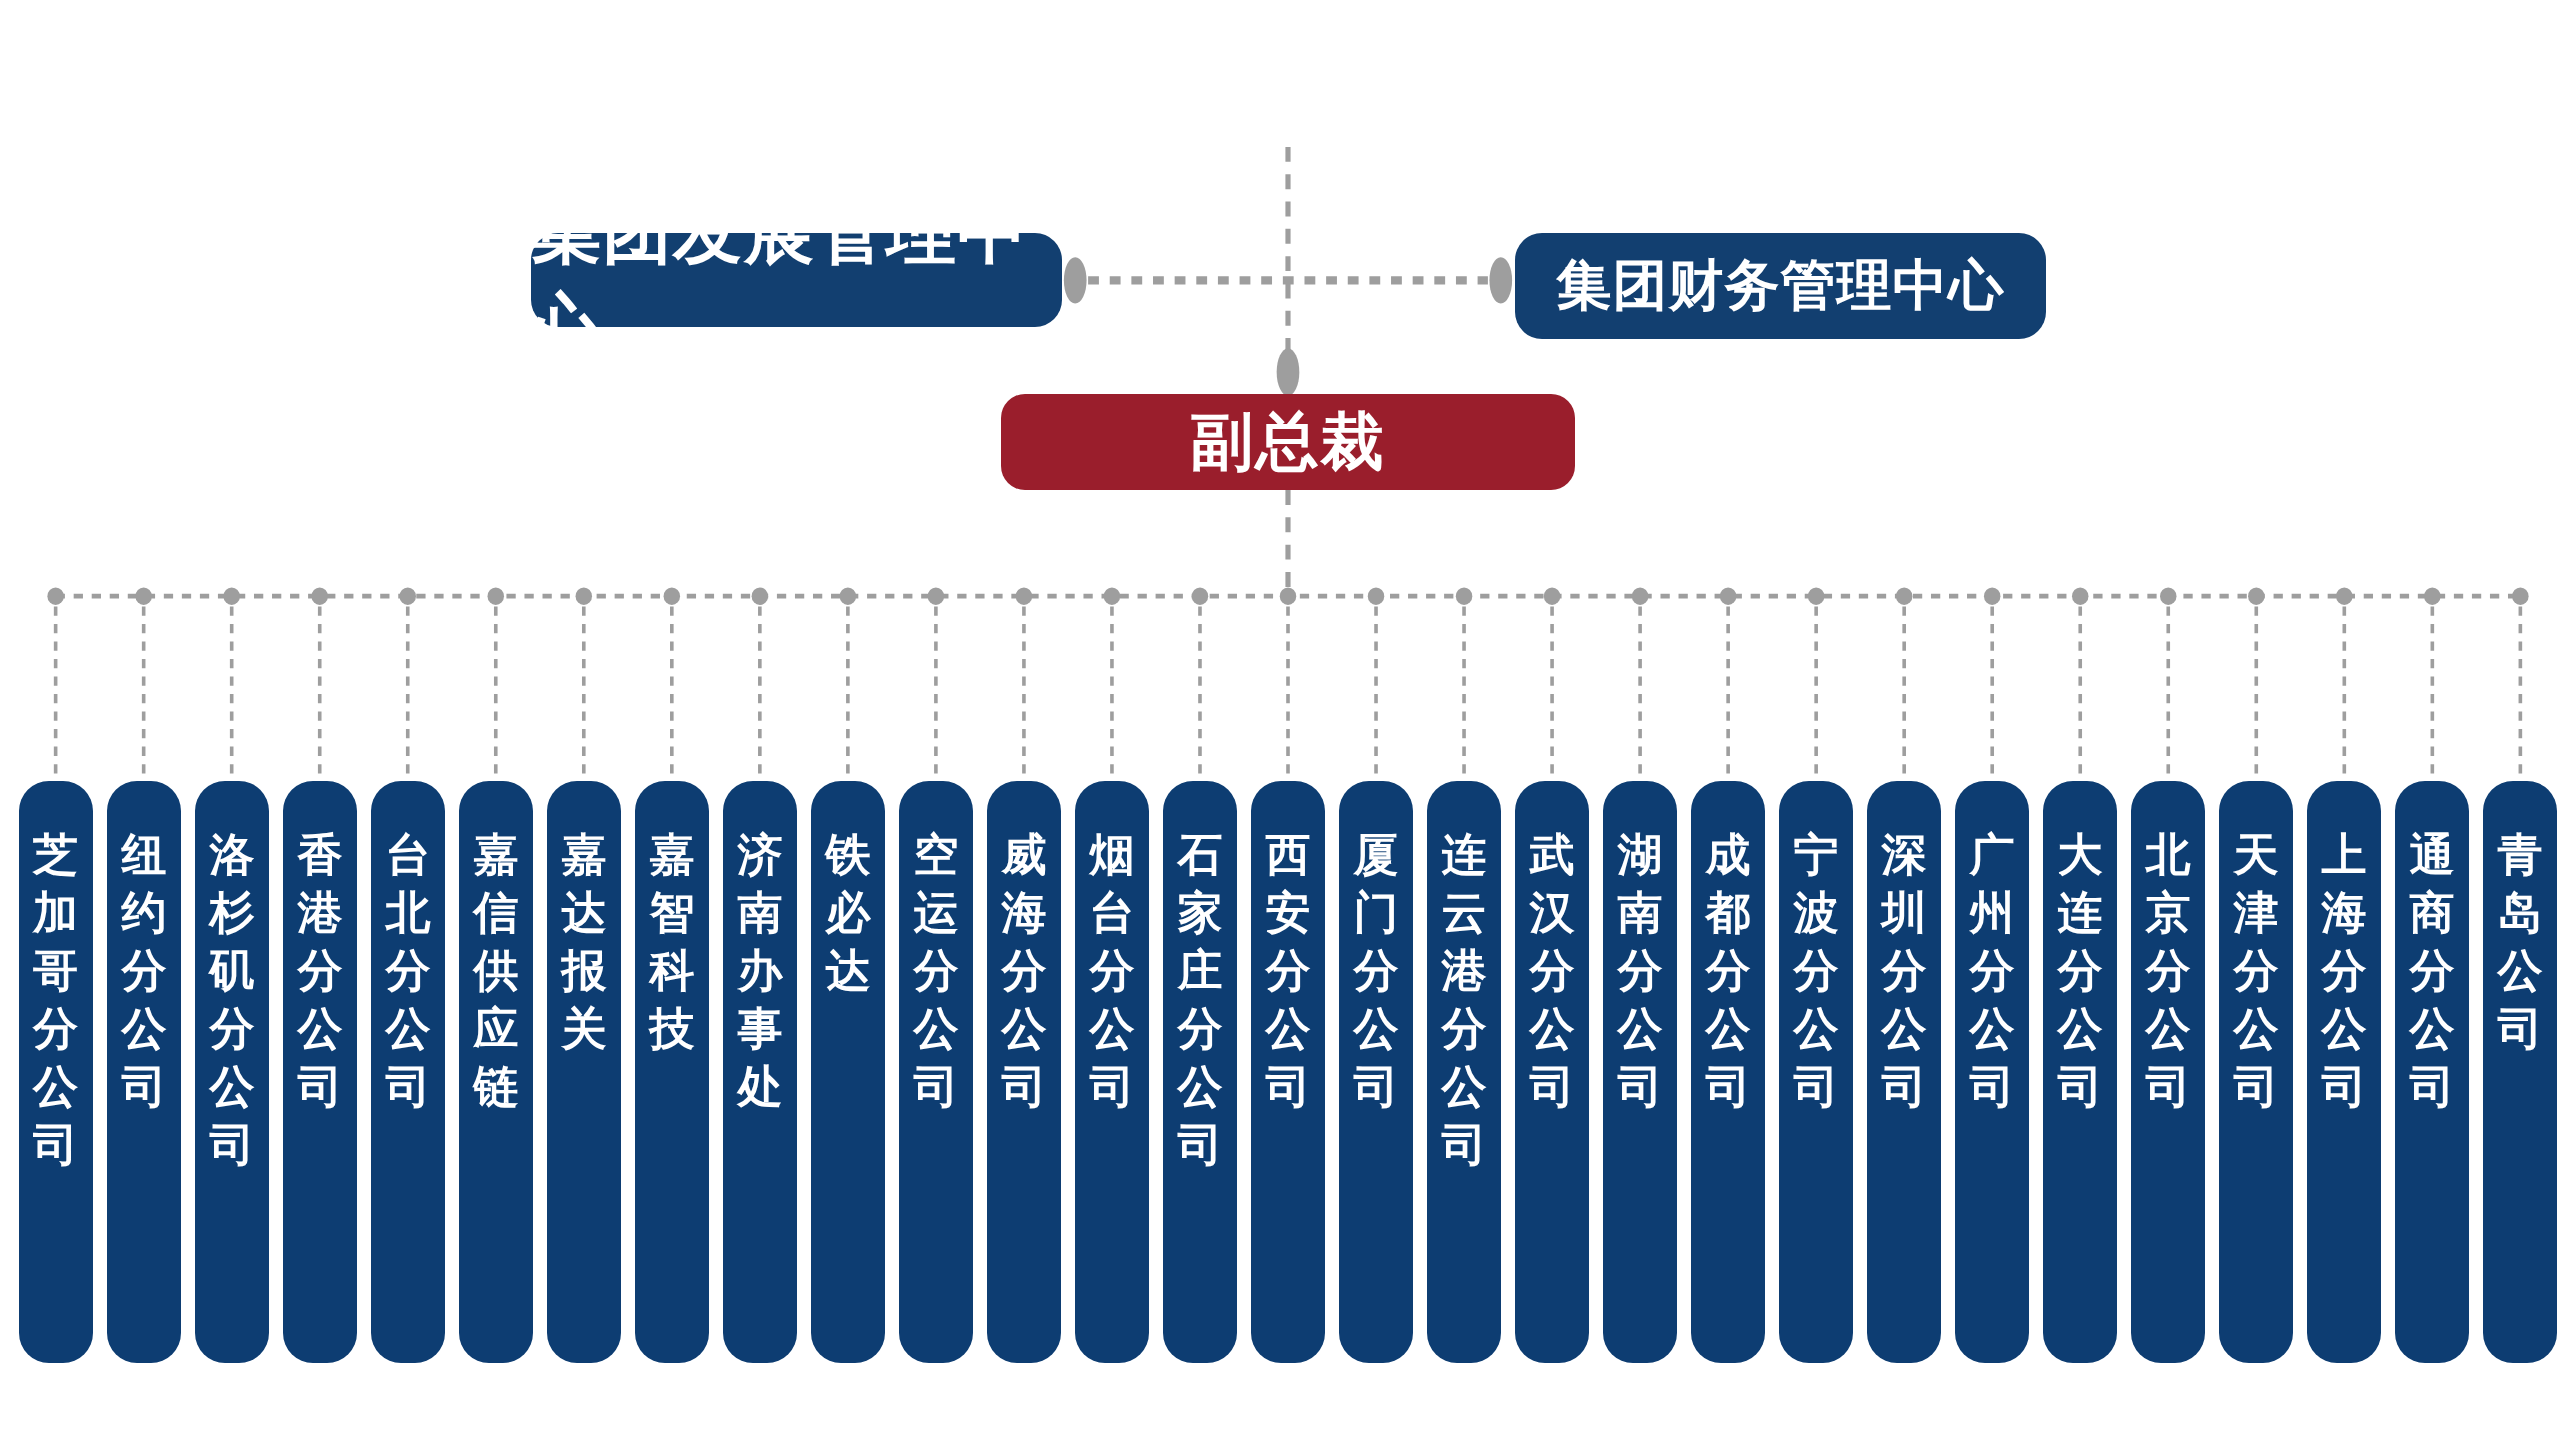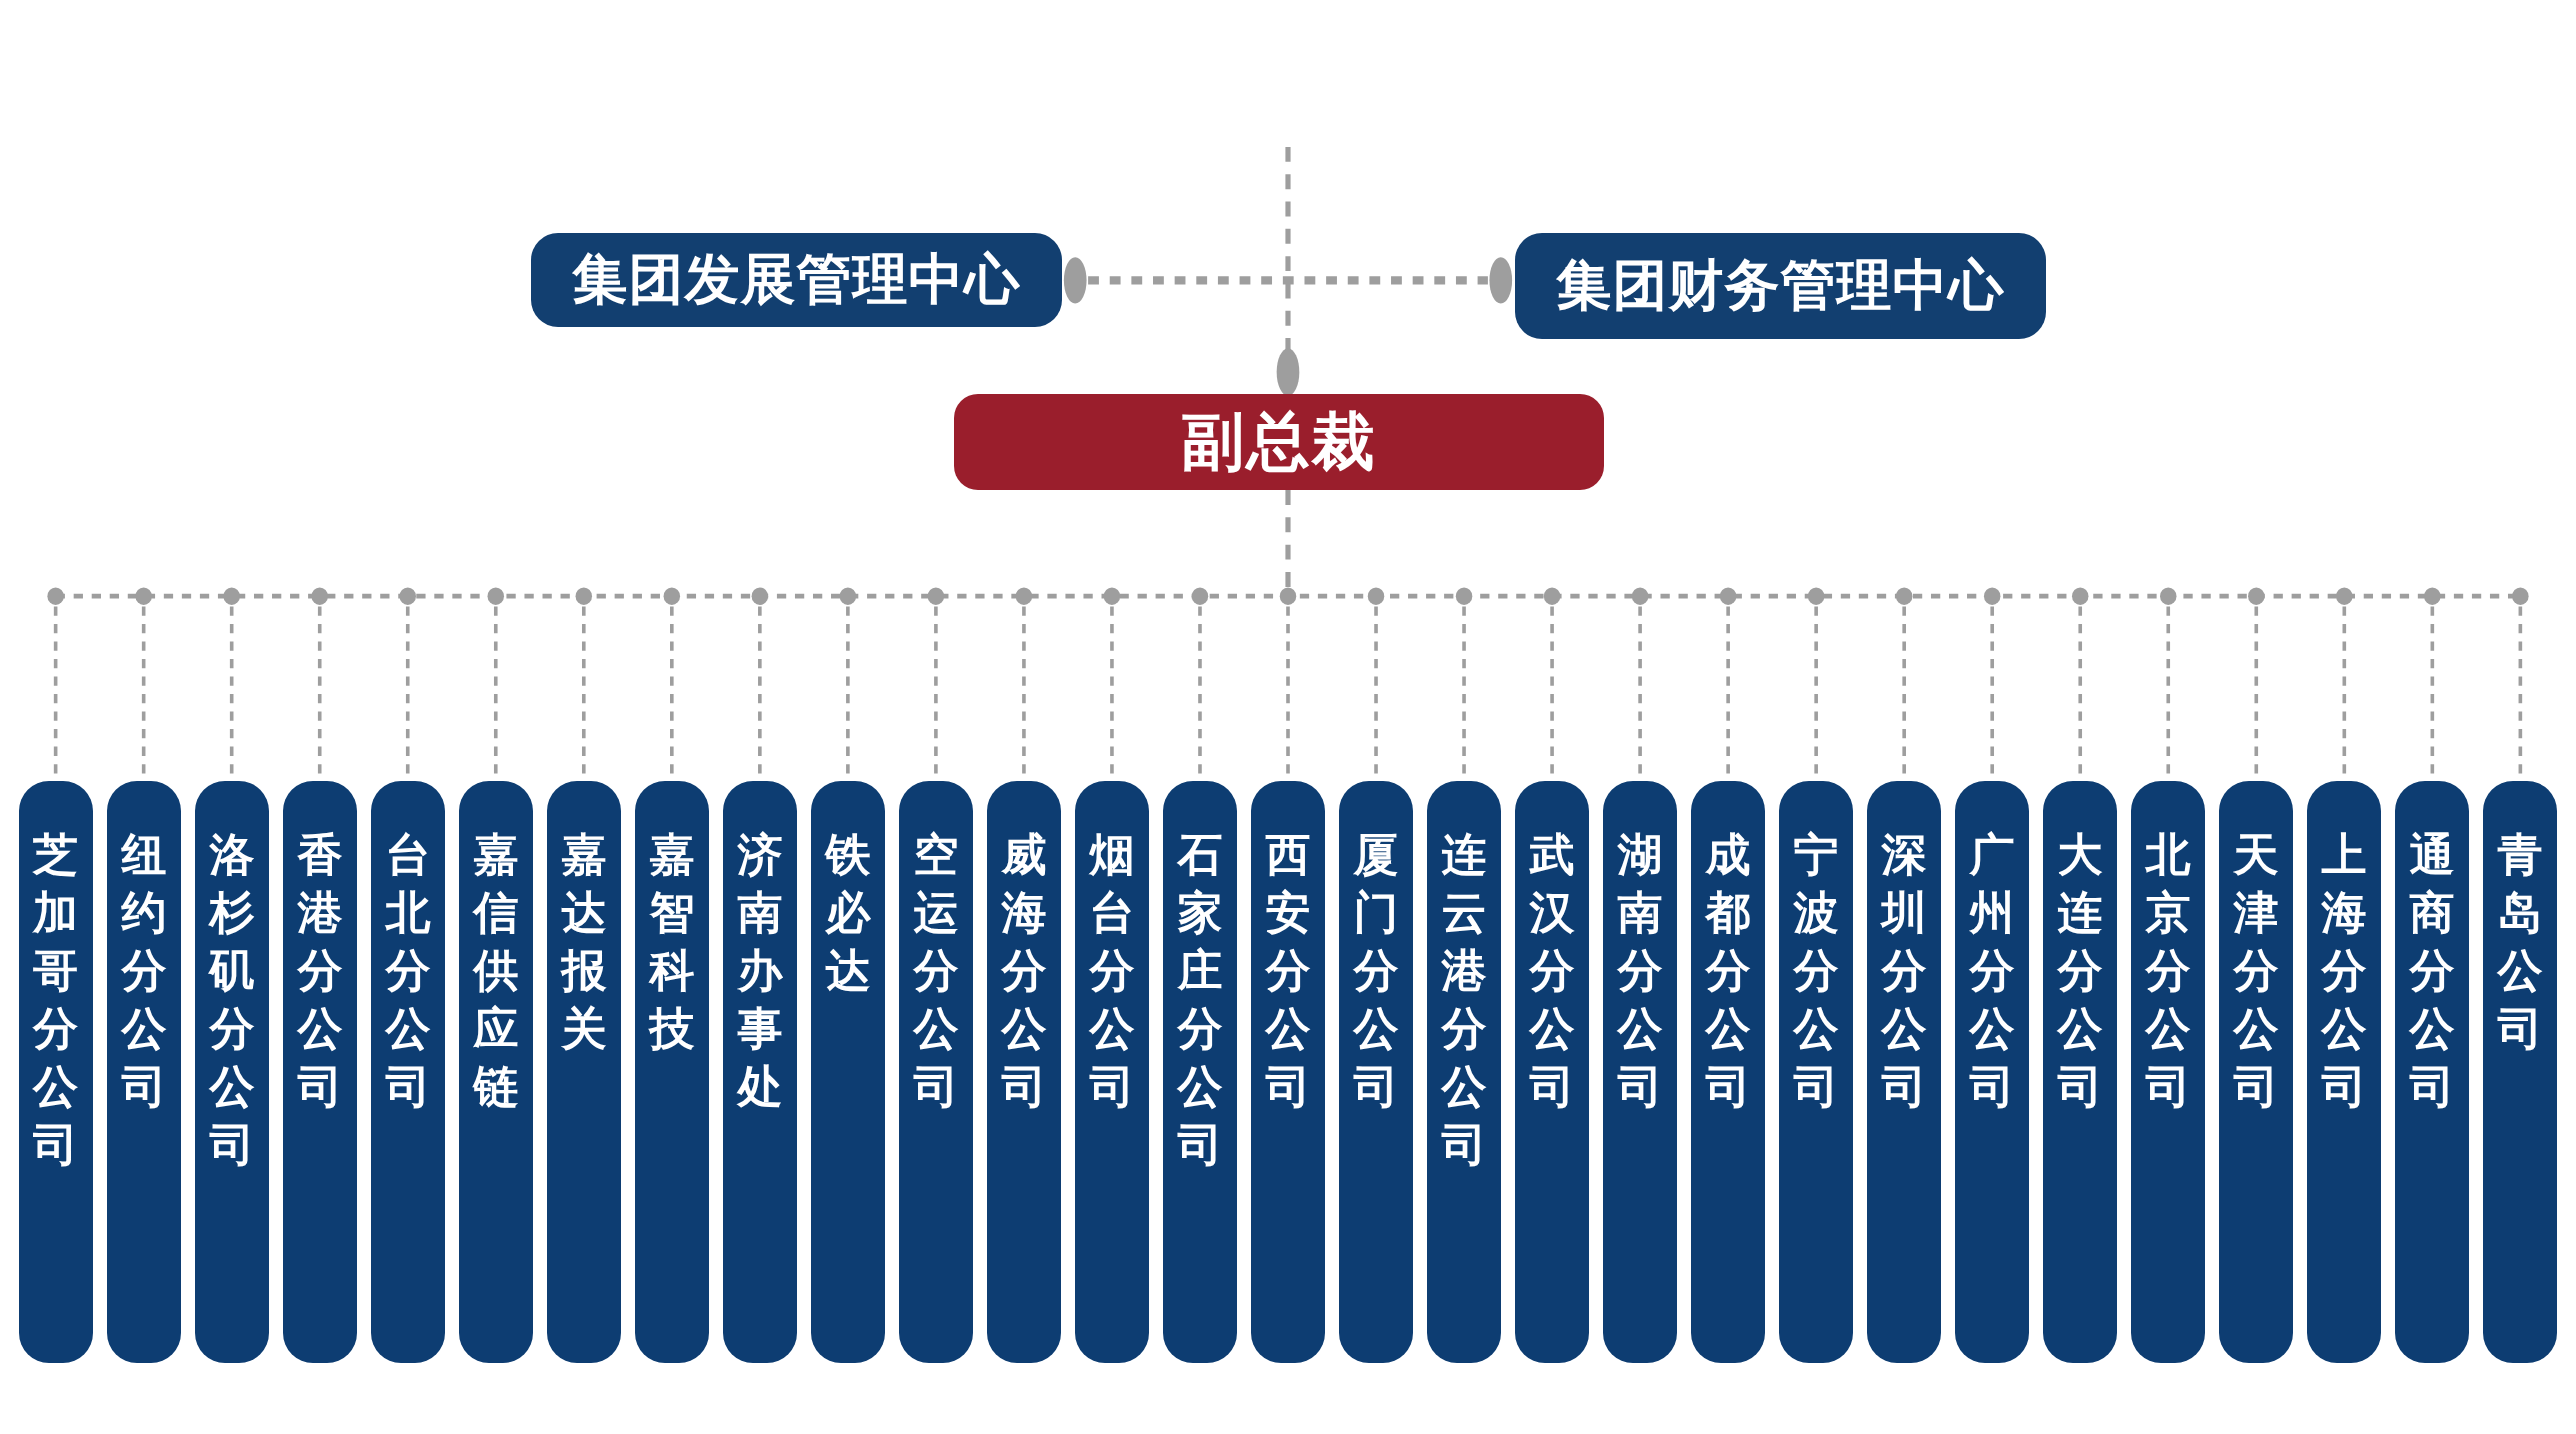--- a/index.html
+++ b/index.html
@@ -20,28 +20,28 @@
     box-sizing:border-box;
   }
   .red-box   { background:#9A1E2C; }
   .blue-box  { background:#123F70; }
   #president-box {
     left:979px; top:23px; width:618px; height:124px;
     border-radius:24px; font-size:68px; letter-spacing:6.2px;
   }
   #center-box-left {
     left:531px; top:233px; width:531px; height:94px;
-    border-radius:27px; font-size:55px; letter-spacing:1px;
+    border-radius:27px; font-size:70px; letter-spacing:1px;
   }
   #center-box-right {
     left:1515px; top:233px; width:531px; height:106px;
     border-radius:27px; font-size:55px; letter-spacing:1px;
   }
   #vp-box {
-    left:954px; top:394px; width:650px; height:96px;
+    left:1001px; top:394px; width:574px; height:96px;
     border-radius:24px; font-size:63px; letter-spacing:2.1px;
   }
   .branch-column {
     position:absolute; top:781px;
     width:74px; height:582px;
     background:#0D3D72; color:#ffffff;
     border-radius:30px;
     font-weight:bold; font-size:45px; line-height:58px;
     text-align:center; white-space:pre-line;
     padding-top:45px; box-sizing:border-box;

